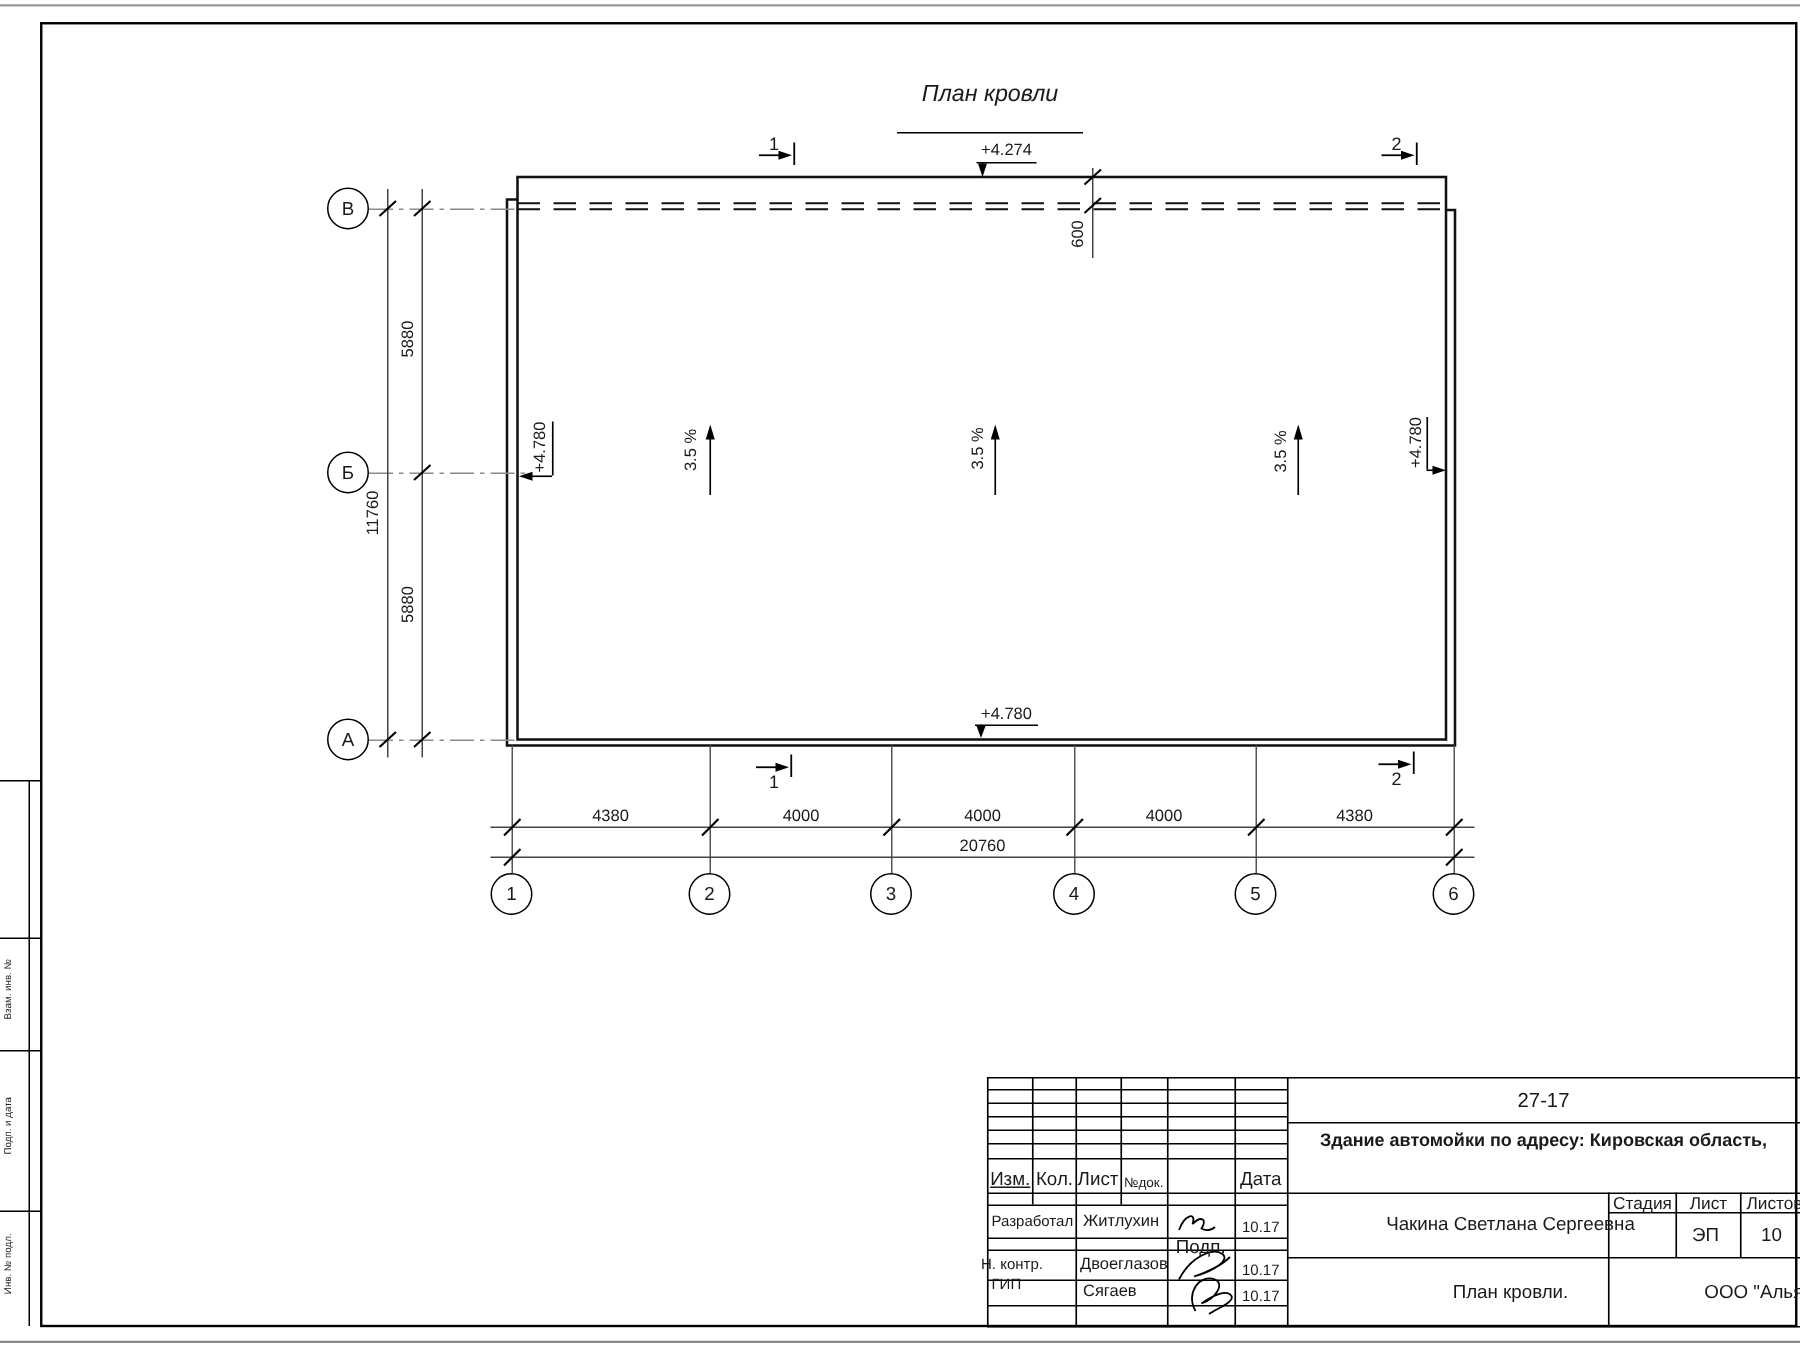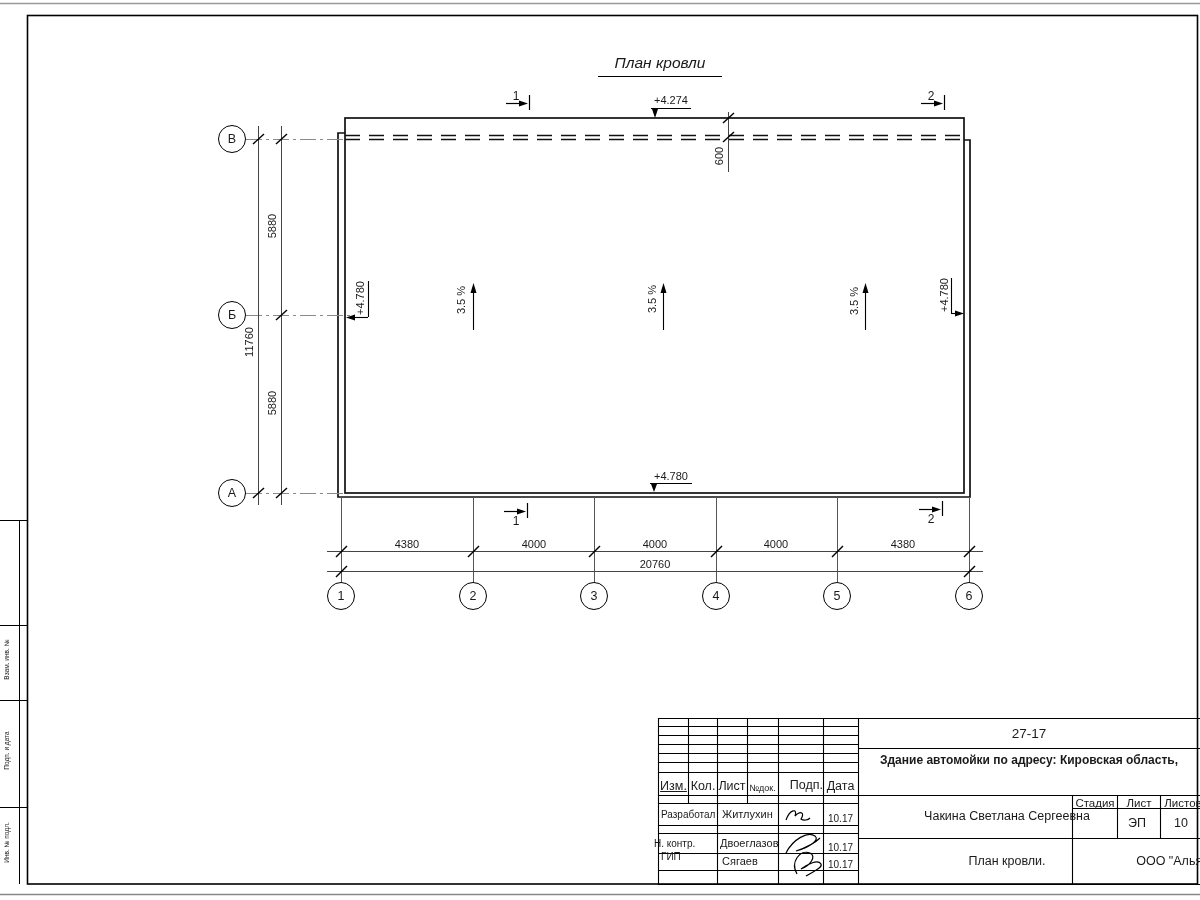--- a/index.html
+++ b/index.html
@@ -154,21 +154,21 @@
       <line x1="1160.5" y1="795" x2="1160.5" y2="838"></line>
     </g>
 
     <g stroke="#000" stroke-width="1.2" fill="none">
       <path d="M786,820 C790,809 798,808 795,816 C801,810 805,813 801,819 C804,821 808,820 810,818"></path>
       <path d="M786,853 C793,839 808,831 815,836 C820,840 810,847 796,851 M796,851 C805,848 815,843 820,838"></path>
       <path d="M797,874 C790,862 800,849 810,853 C817,856 810,866 801,869 C808,864 818,859 821,864 C823,868 812,872 806,876"></path>
     </g>
   </svg>
 
-  <div class="t c" style="left:598px;top:54px;width:124px;font-size:15.5px;font-style:italic;border-bottom:1.2px solid #000;padding-bottom:4px;">План кровли</div>
+  <div class="t c" style="left:598px;top:54px;width:124px;font-size:15.5px;font-style:italic;border-bottom:1.2px solid #000;padding-bottom:16px;">План кровли</div>
 
   <div class="t c dim" style="left:631px;top:94px;width:80px;">+4.274</div>
   <div class="t c dim rot" style="left:320px;top:292px;width:80px;">+4.780</div>
   <div class="t c dim rot" style="left:904px;top:289px;width:80px;">+4.780</div>
   <div class="t c dim" style="left:631px;top:470px;width:80px;">+4.780</div>
 
   <div class="t c dim rot" style="left:426px;top:294px;width:70px;">3.5 %</div>
   <div class="t c dim rot" style="left:617px;top:293px;width:70px;">3.5 %</div>
   <div class="t c dim rot" style="left:819px;top:295px;width:70px;">3.5 %</div>
 
@@ -225,21 +225,21 @@
 
   <div class="t c" style="left:929px;top:726px;width:200px;font-size:13.5px;">27-17</div>
   <div class="t c" style="left:859px;top:752px;width:340px;font-size:12px;line-height:16px;font-weight:bold;">
     <div>Здание автомойки по адресу: Кировская область,</div>
   </div>
 
   <div class="t c" style="left:658px;top:779px;width:31px;font-size:12.5px;text-decoration:underline;">Изм.</div>
   <div class="t c" style="left:688px;top:779px;width:30px;font-size:12.5px;">Кол.</div>
   <div class="t c" style="left:716px;top:779px;width:32px;font-size:12.5px;">Лист</div>
   <div class="t c" style="left:747px;top:783px;width:31px;font-size:9px;">№док.</div>
-  <div class="t c" style="left:778px;top:778px;width:45px;font-size:12.5px;text-align:right;">Подп.</div>
+  <div class="t c" style="left:778px;top:824px;width:45px;font-size:12.5px;">Подп.</div>
   <div class="t c" style="left:823px;top:779px;width:35px;font-size:12.5px;">Дата</div>
 
   <div class="t" style="left:661px;top:809px;font-size:10px;">Разработал</div>
   <div class="t" style="left:722px;top:808px;font-size:11px;">Житлухин</div>
   <div class="t c" style="left:823px;top:813px;width:35px;font-size:10px;">10.17</div>
 
   <div class="t" style="left:654px;top:838px;font-size:10px;">Н. контр.</div>
   <div class="t" style="left:720px;top:837px;font-size:11px;">Двоеглазов</div>
   <div class="t c" style="left:823px;top:842px;width:35px;font-size:10px;">10.17</div>
 

